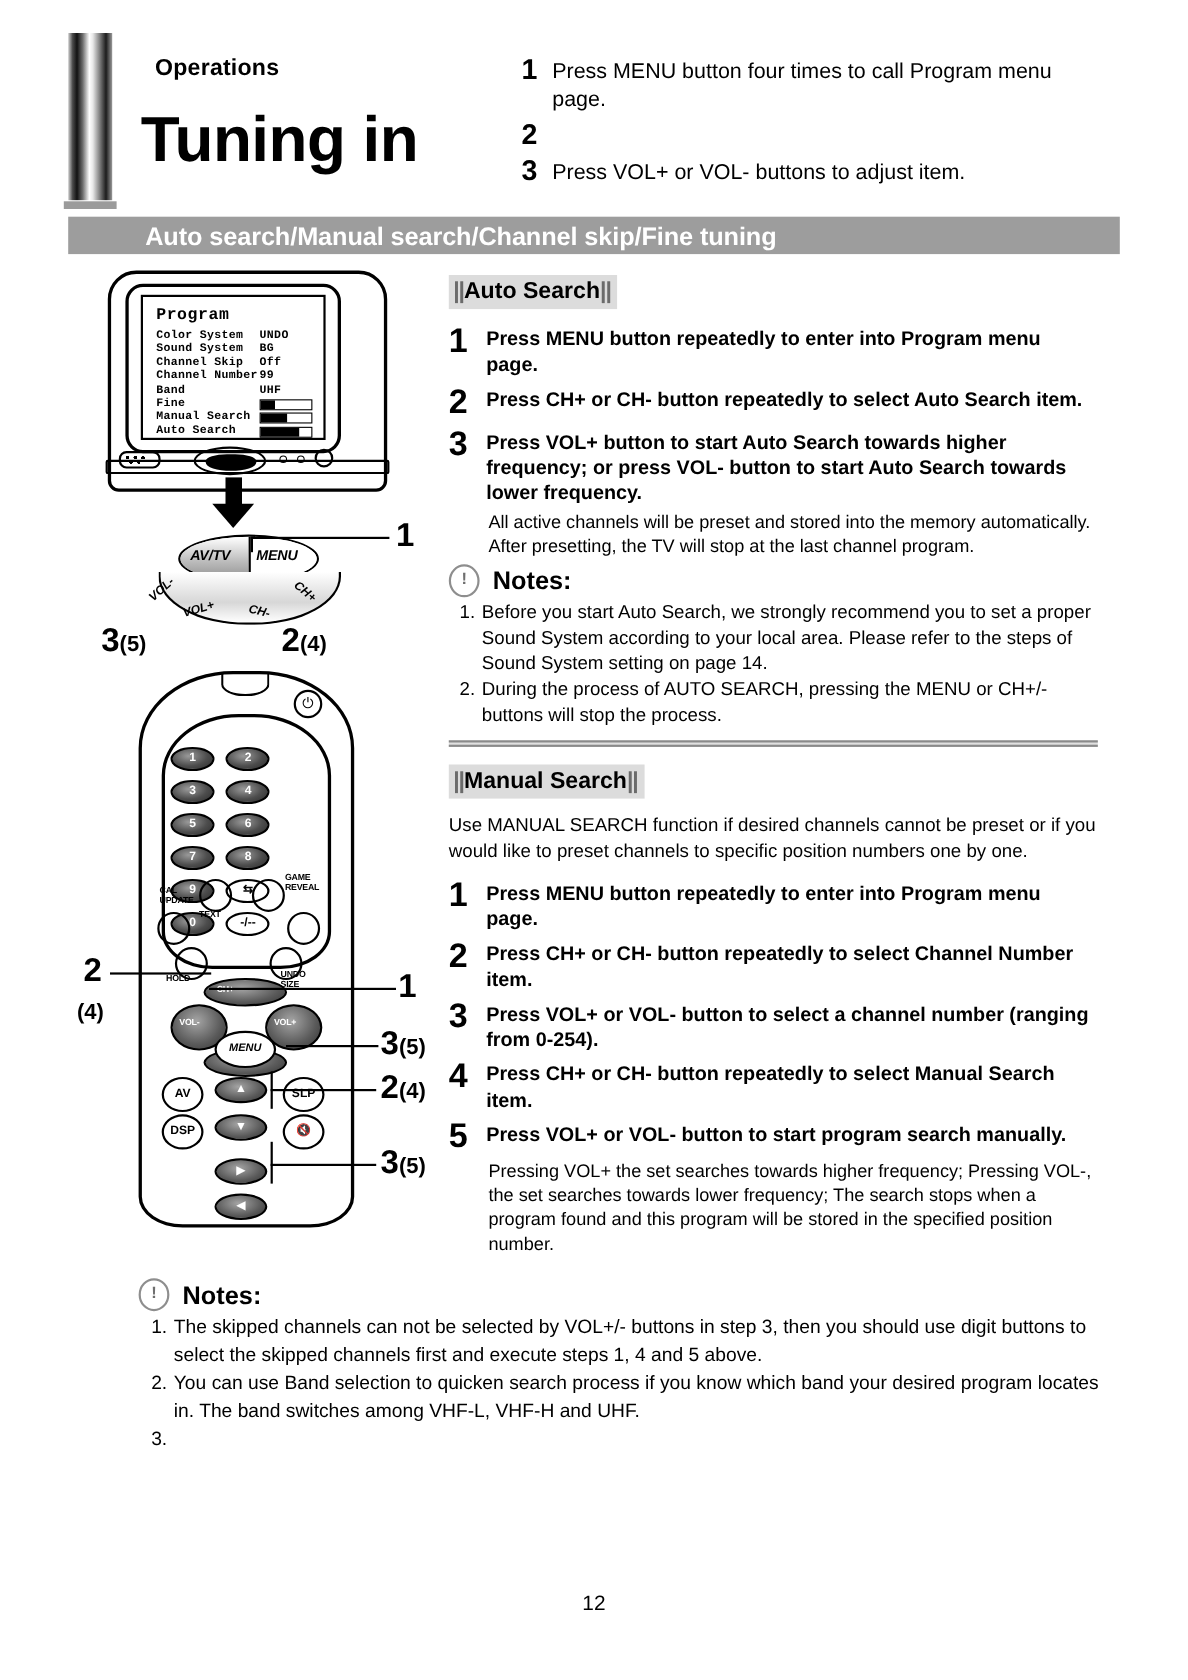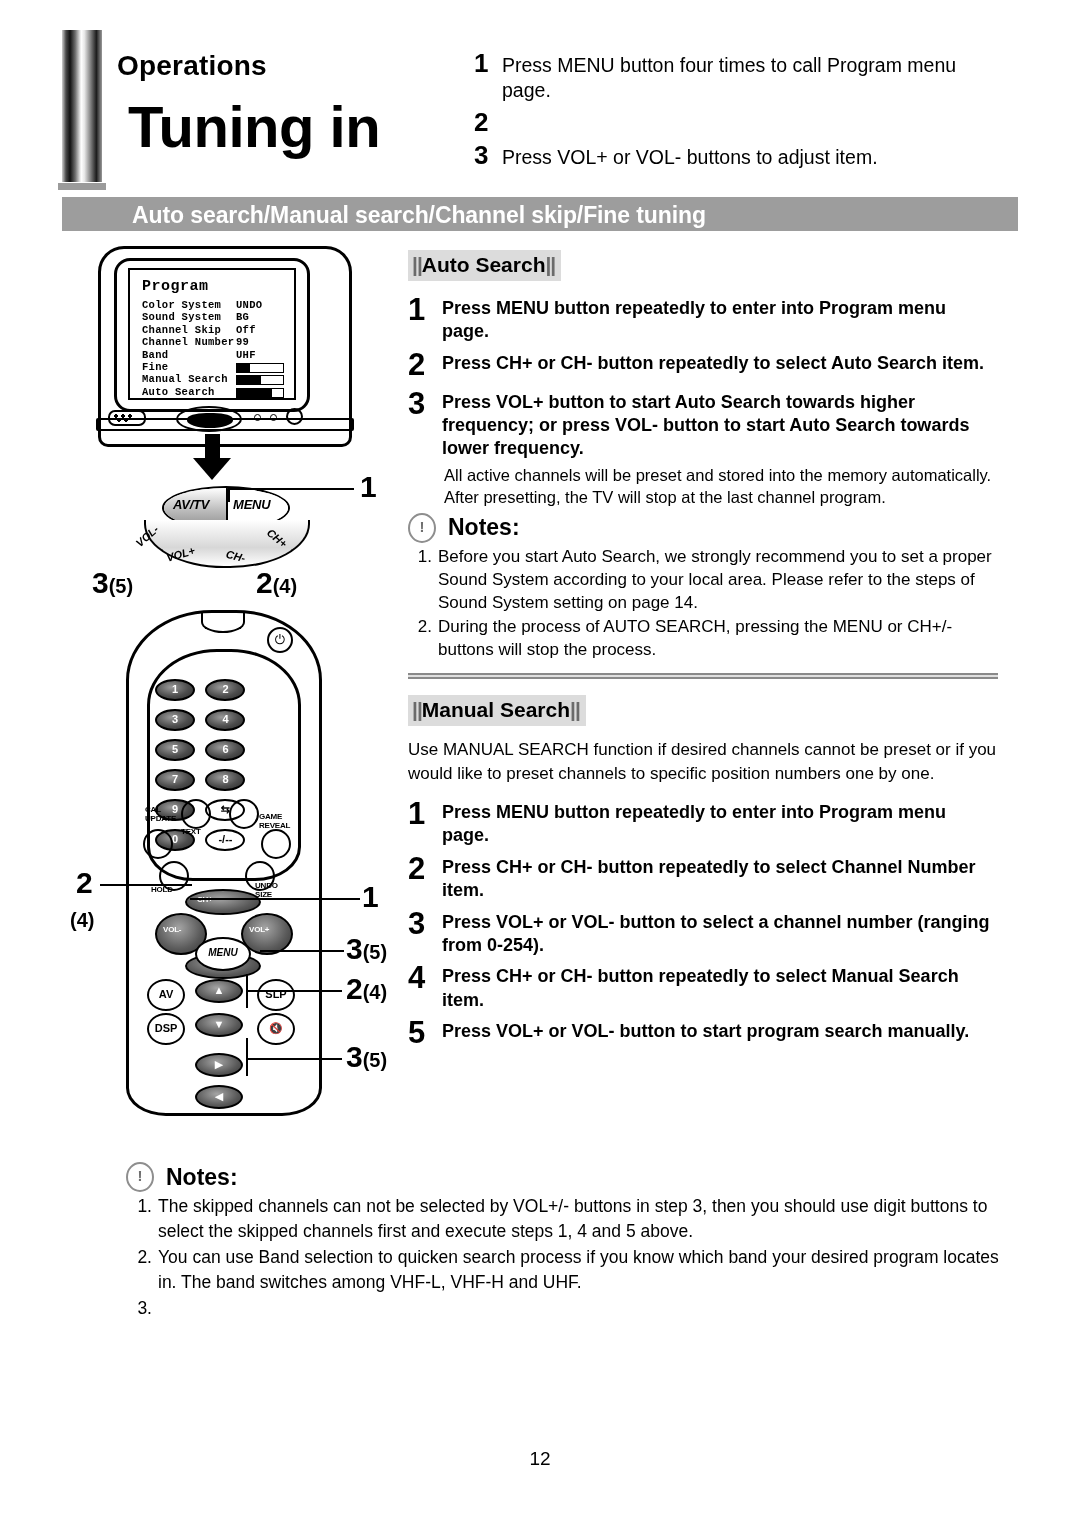--- a/index.html
+++ b/index.html
@@ -30,23 +30,23 @@
   .metal-bar-foot {
     position: absolute;
     left: 58px;
     top: 183px;
     width: 48px;
     height: 7px;
     background: #9b9b9b;
   }
   .kicker {
     position: absolute;
-    left: 117px;
+    left: 141px;
     top: 50px;
-    font-size: 28px;
+    font-size: 21px;
     font-weight: bold;
     letter-spacing: .2px;
   }
   .page-title {
     position: absolute;
     left: 128px;
     top: 98px;
     font-size: 58px;
     font-weight: bold;
     letter-spacing: -.5px;
@@ -662,21 +662,21 @@
       <span class="key light">⇆</span>
       <span class="key">0</span>
       <span class="key light">-/--</span>
     </div>
 
     <div class="mid-circ" style="left:52px;top:186px;"></div>
     <div class="mid-circ" style="left:100px;top:186px;"></div>
     <div class="small-lab" style="left:16px;top:192px;white-space:pre;">CAL
 UPDATE</div>
     <div class="small-lab" style="left:52px;top:214px;">TEXT</div>
-    <div class="small-lab" style="left:130px;top:199px;white-space:pre;">GAME
+    <div class="small-lab" style="left:130px;top:180px;white-space:pre;">GAME
 REVEAL</div>
 
     <div class="rnd-btn" style="left:14px;top:216px;"></div>
     <div class="rnd-btn" style="left:132px;top:216px;"></div>
     <div class="rnd-btn" style="left:30px;top:248px;"></div>
     <div class="rnd-btn" style="left:116px;top:248px;"></div>
 
     <div class="small-lab" style="left:22px;top:272px;">HOLD</div>
     <div class="small-lab" style="left:126px;top:268px;white-space:pre;">UNDO
 SIZE</div>
@@ -786,20 +786,21 @@
   </div>
   <div class="step">
     <div class="num">4</div>
     <div class="txt">Press CH+ or CH- button repeatedly to select Manual Search item.</div>
   </div>
   <div class="step">
     <div class="num">5</div>
     <div class="txt">Press VOL+ or VOL- button to start program search manually.</div>
   </div>
 
+  <div class="body-txt">Pressing VOL+ the set searches towards higher frequency; Pressing VOL-, the set searches towards lower frequency; The search stops when a program found and this program will be stored in the specified position number.</div>
 </div>
 
 <div class="bottom-notes">
   <div class="notes-head">
     <div class="notes-ico">!</div>
     <div class="notes-title">Notes:</div>
   </div>
   <div class="note-item">
     <span class="n">1.</span>
     <span>The skipped channels can not be selected by VOL+/- buttons in step 3, then you should use digit buttons to select the skipped channels first and execute steps 1, 4 and 5 above.</span>

